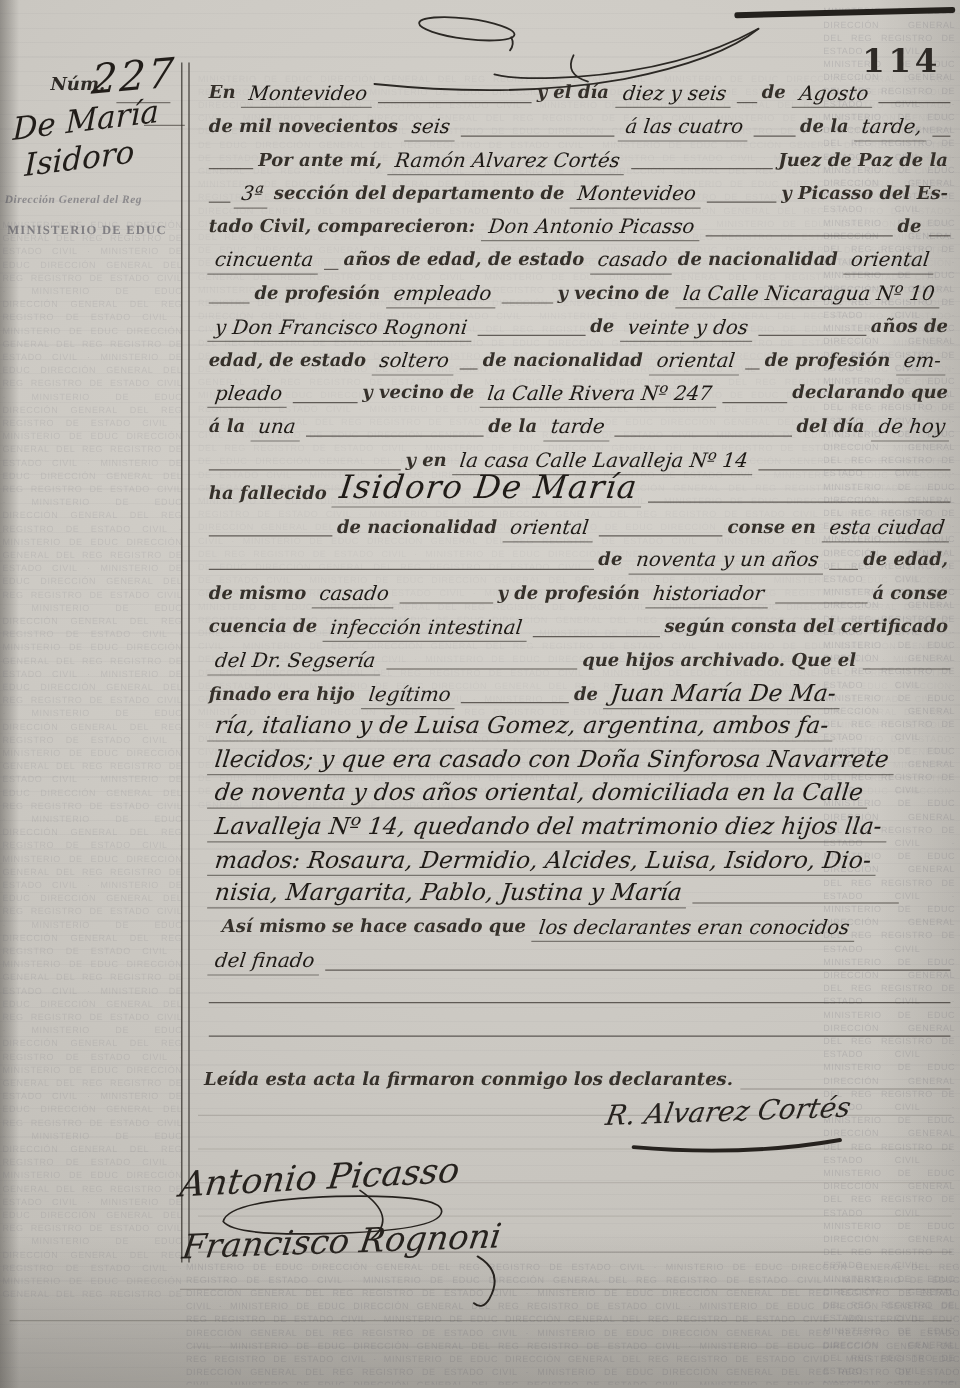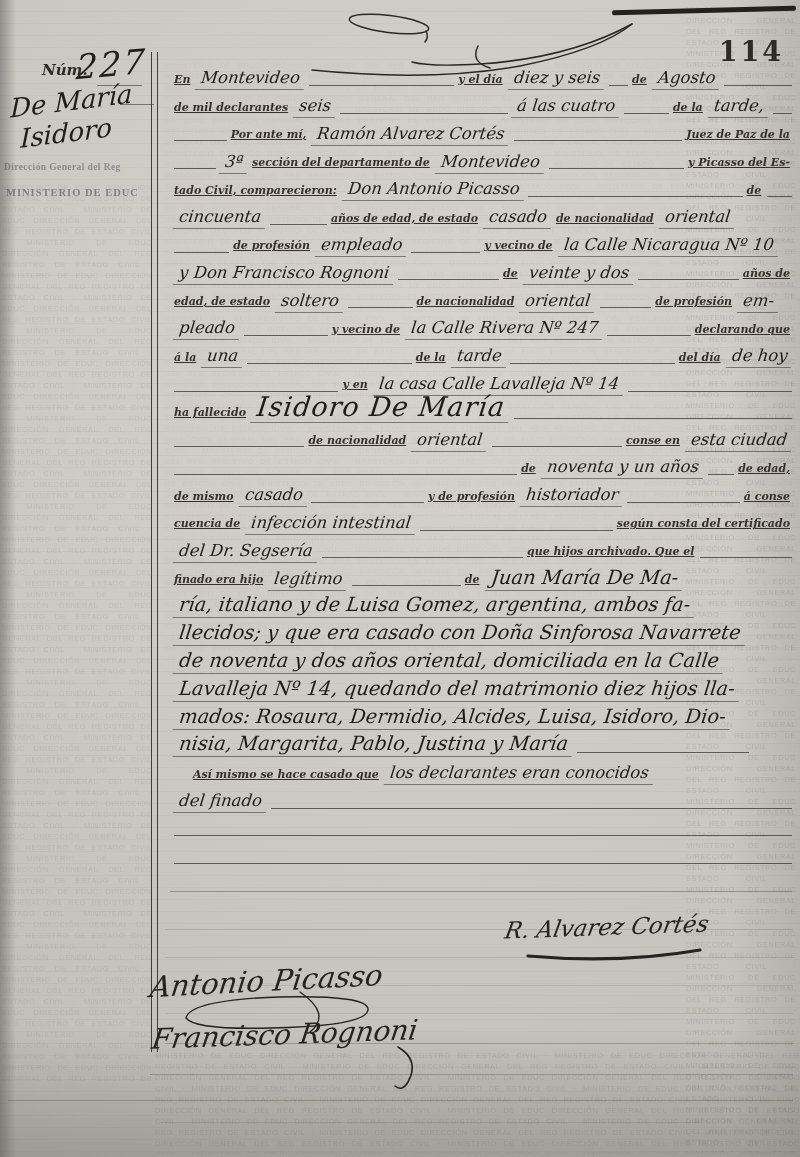--- a/index.html
+++ b/index.html
@@ -17,43 +17,43 @@
     font-size:7.5px;line-height:11px;color:#3e3e52;letter-spacing:.5px;word-spacing:3px;
     text-transform:uppercase;text-align:justify;pointer-events:none;}
   .wm-right{left:686px;top:4px;width:110px;height:1148px;opacity:.14;}
   .wm-left{left:2px;top:182px;width:150px;height:900px;opacity:.10;}
   .wm-bottom{left:155px;top:1050px;width:645px;height:104px;opacity:.14;}
   .wm-mid{left:165px;top:60px;width:628px;height:985px;opacity:.045;}
   
   .stamp1{position:absolute;left:6px;top:147px;width:149px;overflow:hidden;white-space:nowrap;
     font-family:"Liberation Serif",serif;font-weight:bold;font-size:10.5px;letter-spacing:1px;color:rgba(52,52,66,.50);margin-top:40px;}
   .stamp2{position:absolute;left:4px;top:162px;width:152px;overflow:hidden;white-space:nowrap;
-    font-family:"Liberation Serif",serif;font-weight:bold;font-size:9.5px;letter-spacing:.4px;color:rgba(52,52,66,.42);}
+    font-family:"Liberation Serif",serif;font-weight:bold;font-size:9.5px;letter-spacing:.4px;color:rgba(52,52,66,.42);font-style:italic;}
   .pagenum{position:absolute;right:16px;top:36px;font-size:27px;font-weight:bold;
     letter-spacing:3px;color:#2e2a26;}
   .topline{position:absolute;left:612px;top:8px;width:184px;height:5px;background:#24211d;
     transform:rotate(-1.4deg);border-radius:2px;}
   
   .m-numrow{position:absolute;left:42px;top:60px;}
   .m-numlabel{font-style:italic;font-weight:bold;font-size:15px;color:#2e2a25;}
   .m-numval{position:absolute;left:34px;top:-16px;font-style:italic;font-size:34px;color:#211d19;
     transform:rotate(-5deg) skewX(-8deg);display:inline-block;letter-spacing:2px;}
   .m-name{position:absolute;font-style:italic;font-size:26px;color:#211d19;white-space:nowrap;
     transform:rotate(-7deg) skewX(-8deg);}
   .m-name1{left:10px;top:86px;}
   .m-name2{left:20px;top:118px;}
   .frag{position:absolute;height:0;border-bottom:1.4px solid rgba(45,40,35,.55);}
   
   .vrule{position:absolute;left:151px;top:52px;height:1000px;width:5px;
     border-left:1.7px solid rgba(40,36,32,.85);border-right:1.7px solid rgba(40,36,32,.85);}
   
   .body{position:absolute;left:172px;top:62px;width:622px;}
   .row{height:27.8px;display:flex;align-items:flex-end;}
-  .pr{font-style:italic;font-weight:bold;font-size:11px;line-height:1.1;color:#35302a;
-    margin:0 4px 4px 2px;white-space:nowrap;text-decoration:underline;}
+  .pr{font-style:italic;font-weight:bold;font-size:15px;line-height:1.1;color:#35302a;
+    margin:0 4px 4px 2px;white-space:nowrap;}
   .hd{font-style:italic;font-size:16.5px;line-height:1;color:#1f1b17;margin:0 2px;
     padding:0 5px 2px;border-bottom:1px solid rgba(50,45,40,.55);white-space:nowrap;
     display:inline-block;transform:skewX(-7deg);}
   .hd.lg{font-size:19.5px;}
   .hd.big{font-size:27px;letter-spacing:1px;}
   .fl{flex:1 1 0;border-bottom:1.2px solid rgba(48,43,38,.70);margin:0 2px 4px;min-width:6px;}
   .gp{flex-grow:1;min-width:4px;}
   
   .closing{position:absolute;left:168px;top:891px;width:626px;display:flex;align-items:flex-end;}
   .closing .fl{border-bottom-color:rgba(48,43,38,.35);}
@@ -98,21 +98,21 @@
         <span class="hd">Montevideo</span>
         <span class="fl" style="flex-grow: 3;"></span>
         <span class="pr">y el día</span>
         <span class="hd">diez y seis</span>
         <span class="fl" style="flex-grow: 0.4;"></span>
         <span class="pr">de</span>
         <span class="hd">Agosto</span>
         <span class="fl" style="flex-grow: 1.4;"></span>
       </div>
       <div class="row">
-        <span class="pr">de mil declarantes</span>
+        <span class="pr">de mil novecientos</span>
         <span class="hd">seis</span>
         <span class="fl" style="flex-grow: 2.6;"></span>
         <span class="hd">á las cuatro</span>
         <span class="fl" style="flex-grow: 0.7;"></span>
         <span class="pr">de la</span>
         <span class="hd">tarde,</span>
         <span class="fl" style="flex-grow: 0.3;"></span>
       </div>
       <div class="row">
         <span class="fl" style="flex-grow: 0.5;"></span>
@@ -274,20 +274,21 @@
       </div>
       <div class="row">
         <span class="fl" style="flex-grow: 1;"></span>
       </div>
       <div class="row">
         <span class="fl" style="flex-grow: 1;"></span>
       </div>
     </div>
 
   <div class="closing">
+    <span class="pr">Leída esta acta la firmaron conmigo los declarantes.</span>
     <span class="fl"></span>
   </div>
 
   <div class="sig sig-judge">R. Alvarez Cortés</div>
   <div class="sig sig-picasso">Antonio Picasso</div>
   <div class="sig sig-rognoni">Francisco Rognoni</div>
 
   <div class="faintline" style="left:165px;top:929px;width:628px;border-color:rgba(60,55,50,.18);"></div>
   <div class="faintline" style="left:165px;top:957px;width:628px;border-color:rgba(60,55,50,.15);"></div>
   <div class="faintline" style="left:165px;top:985px;width:628px;border-color:rgba(60,55,50,.13);"></div>

